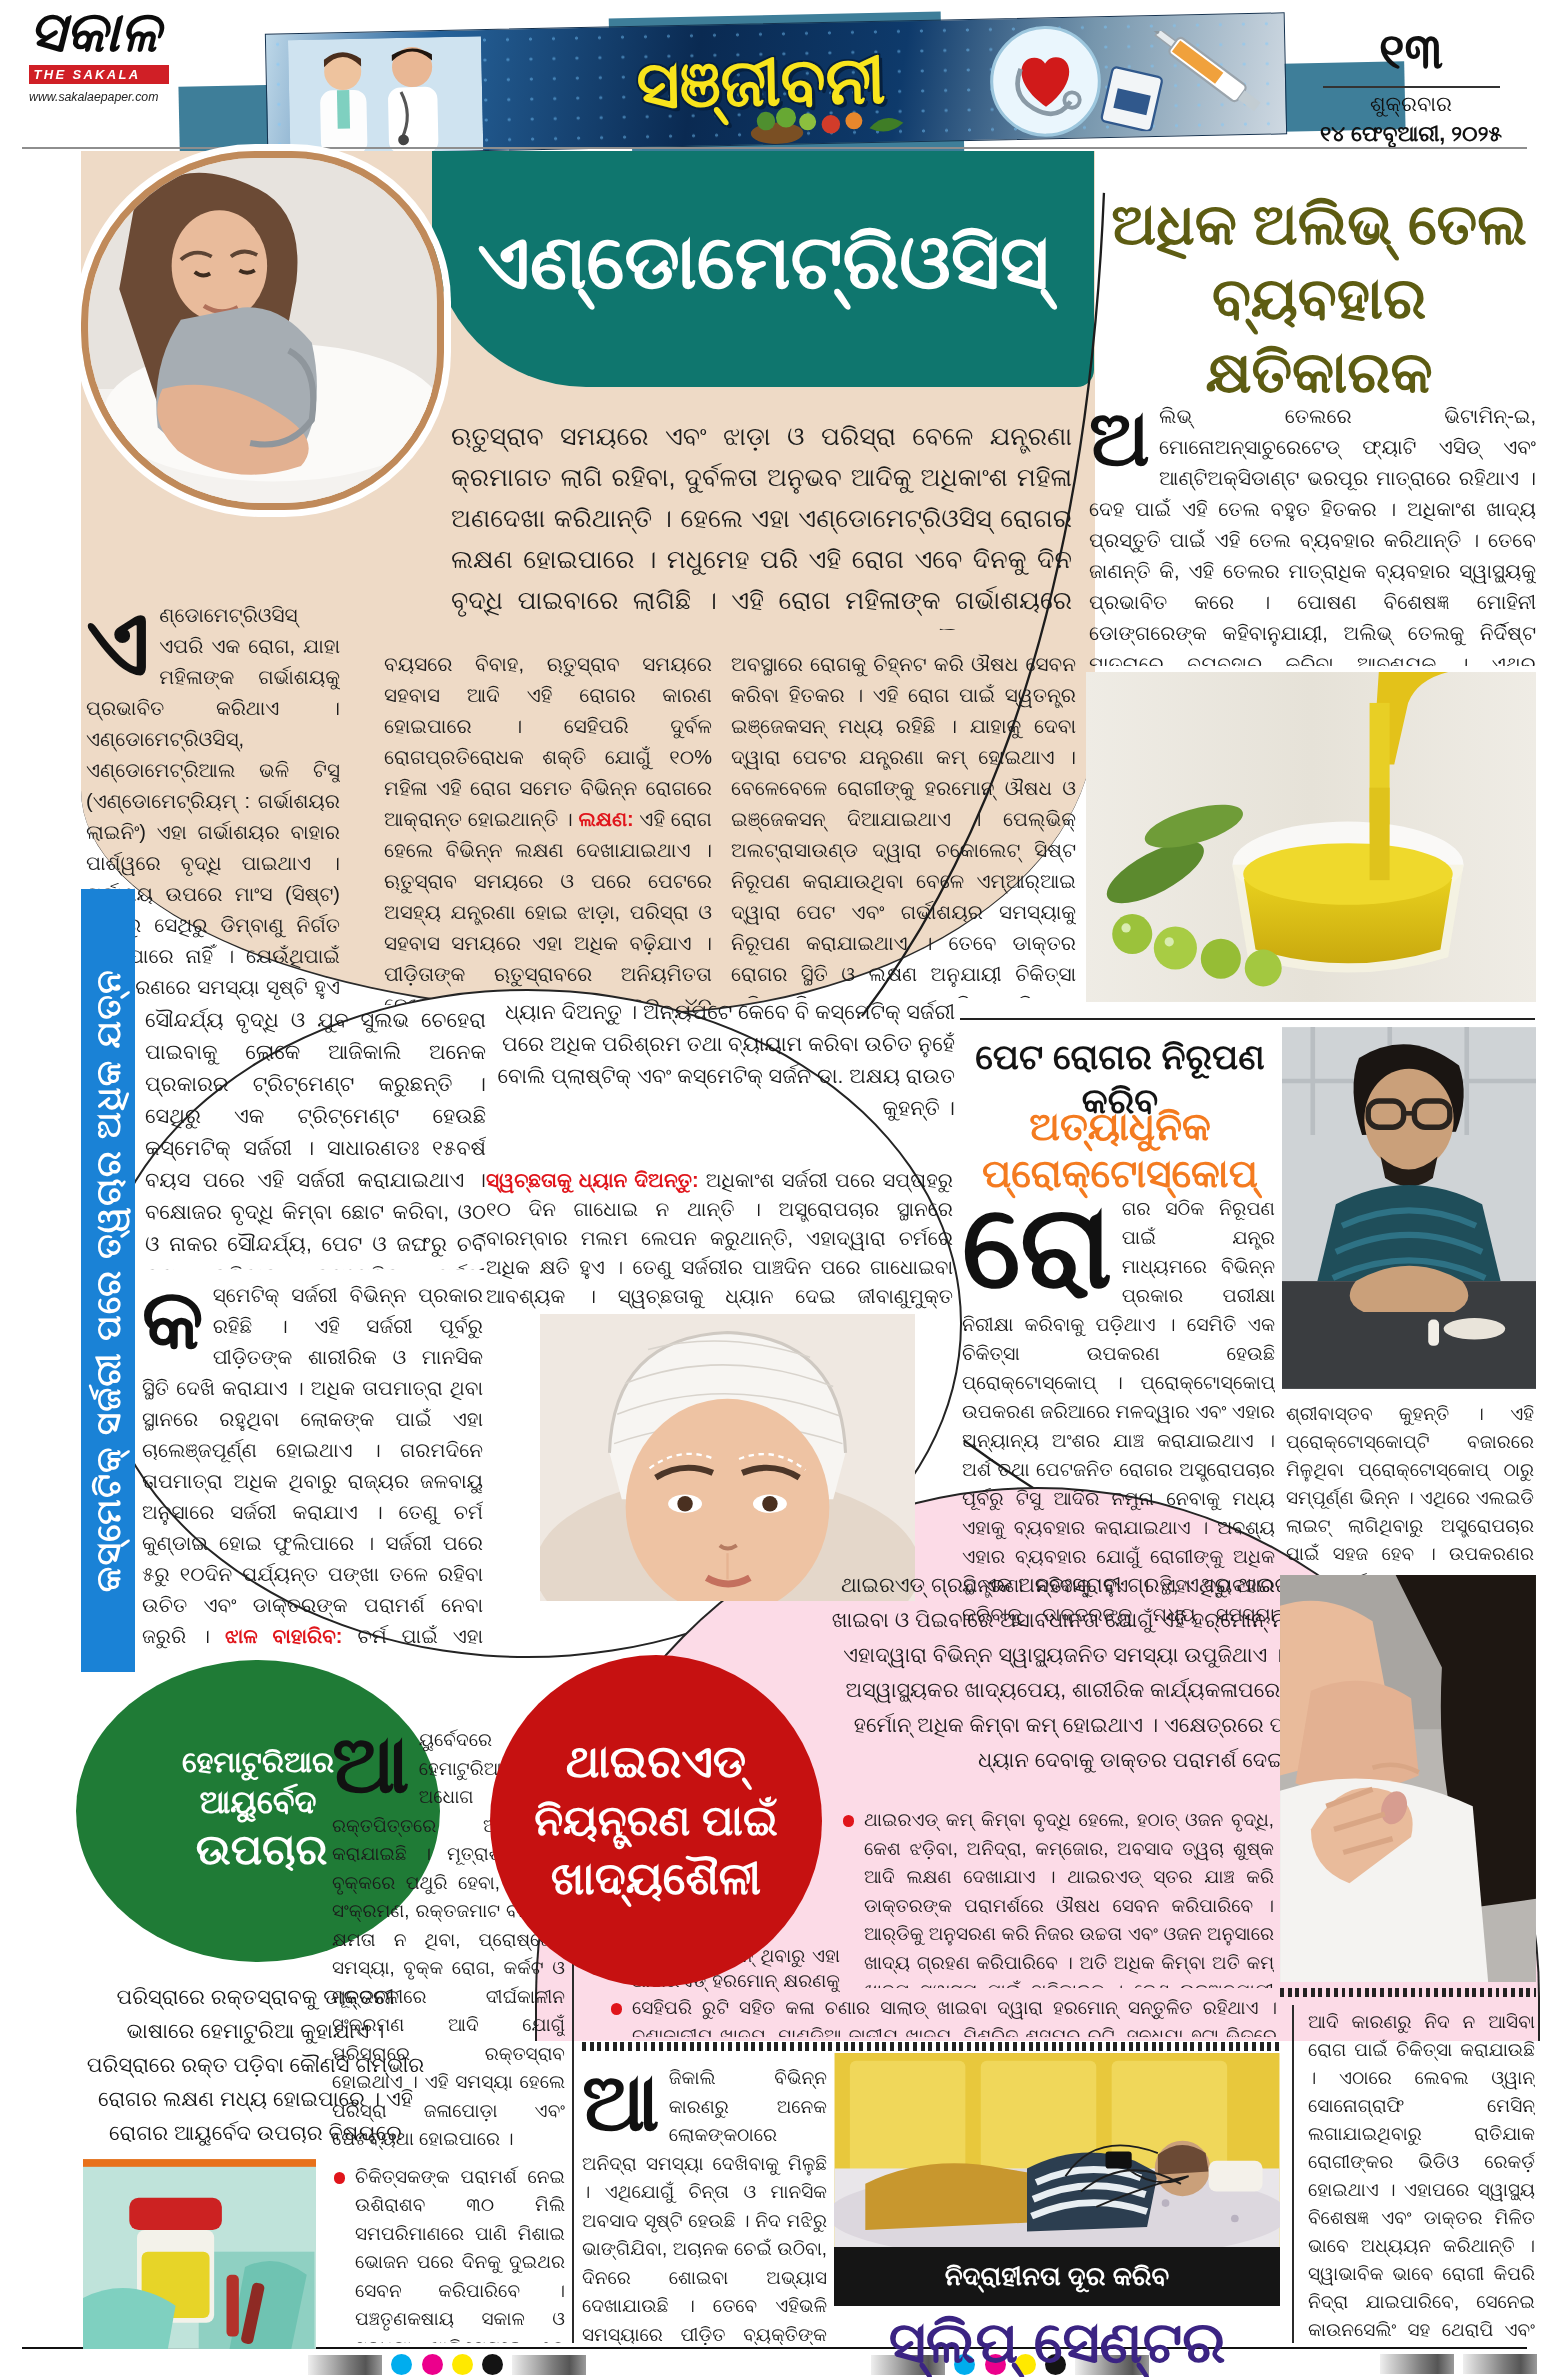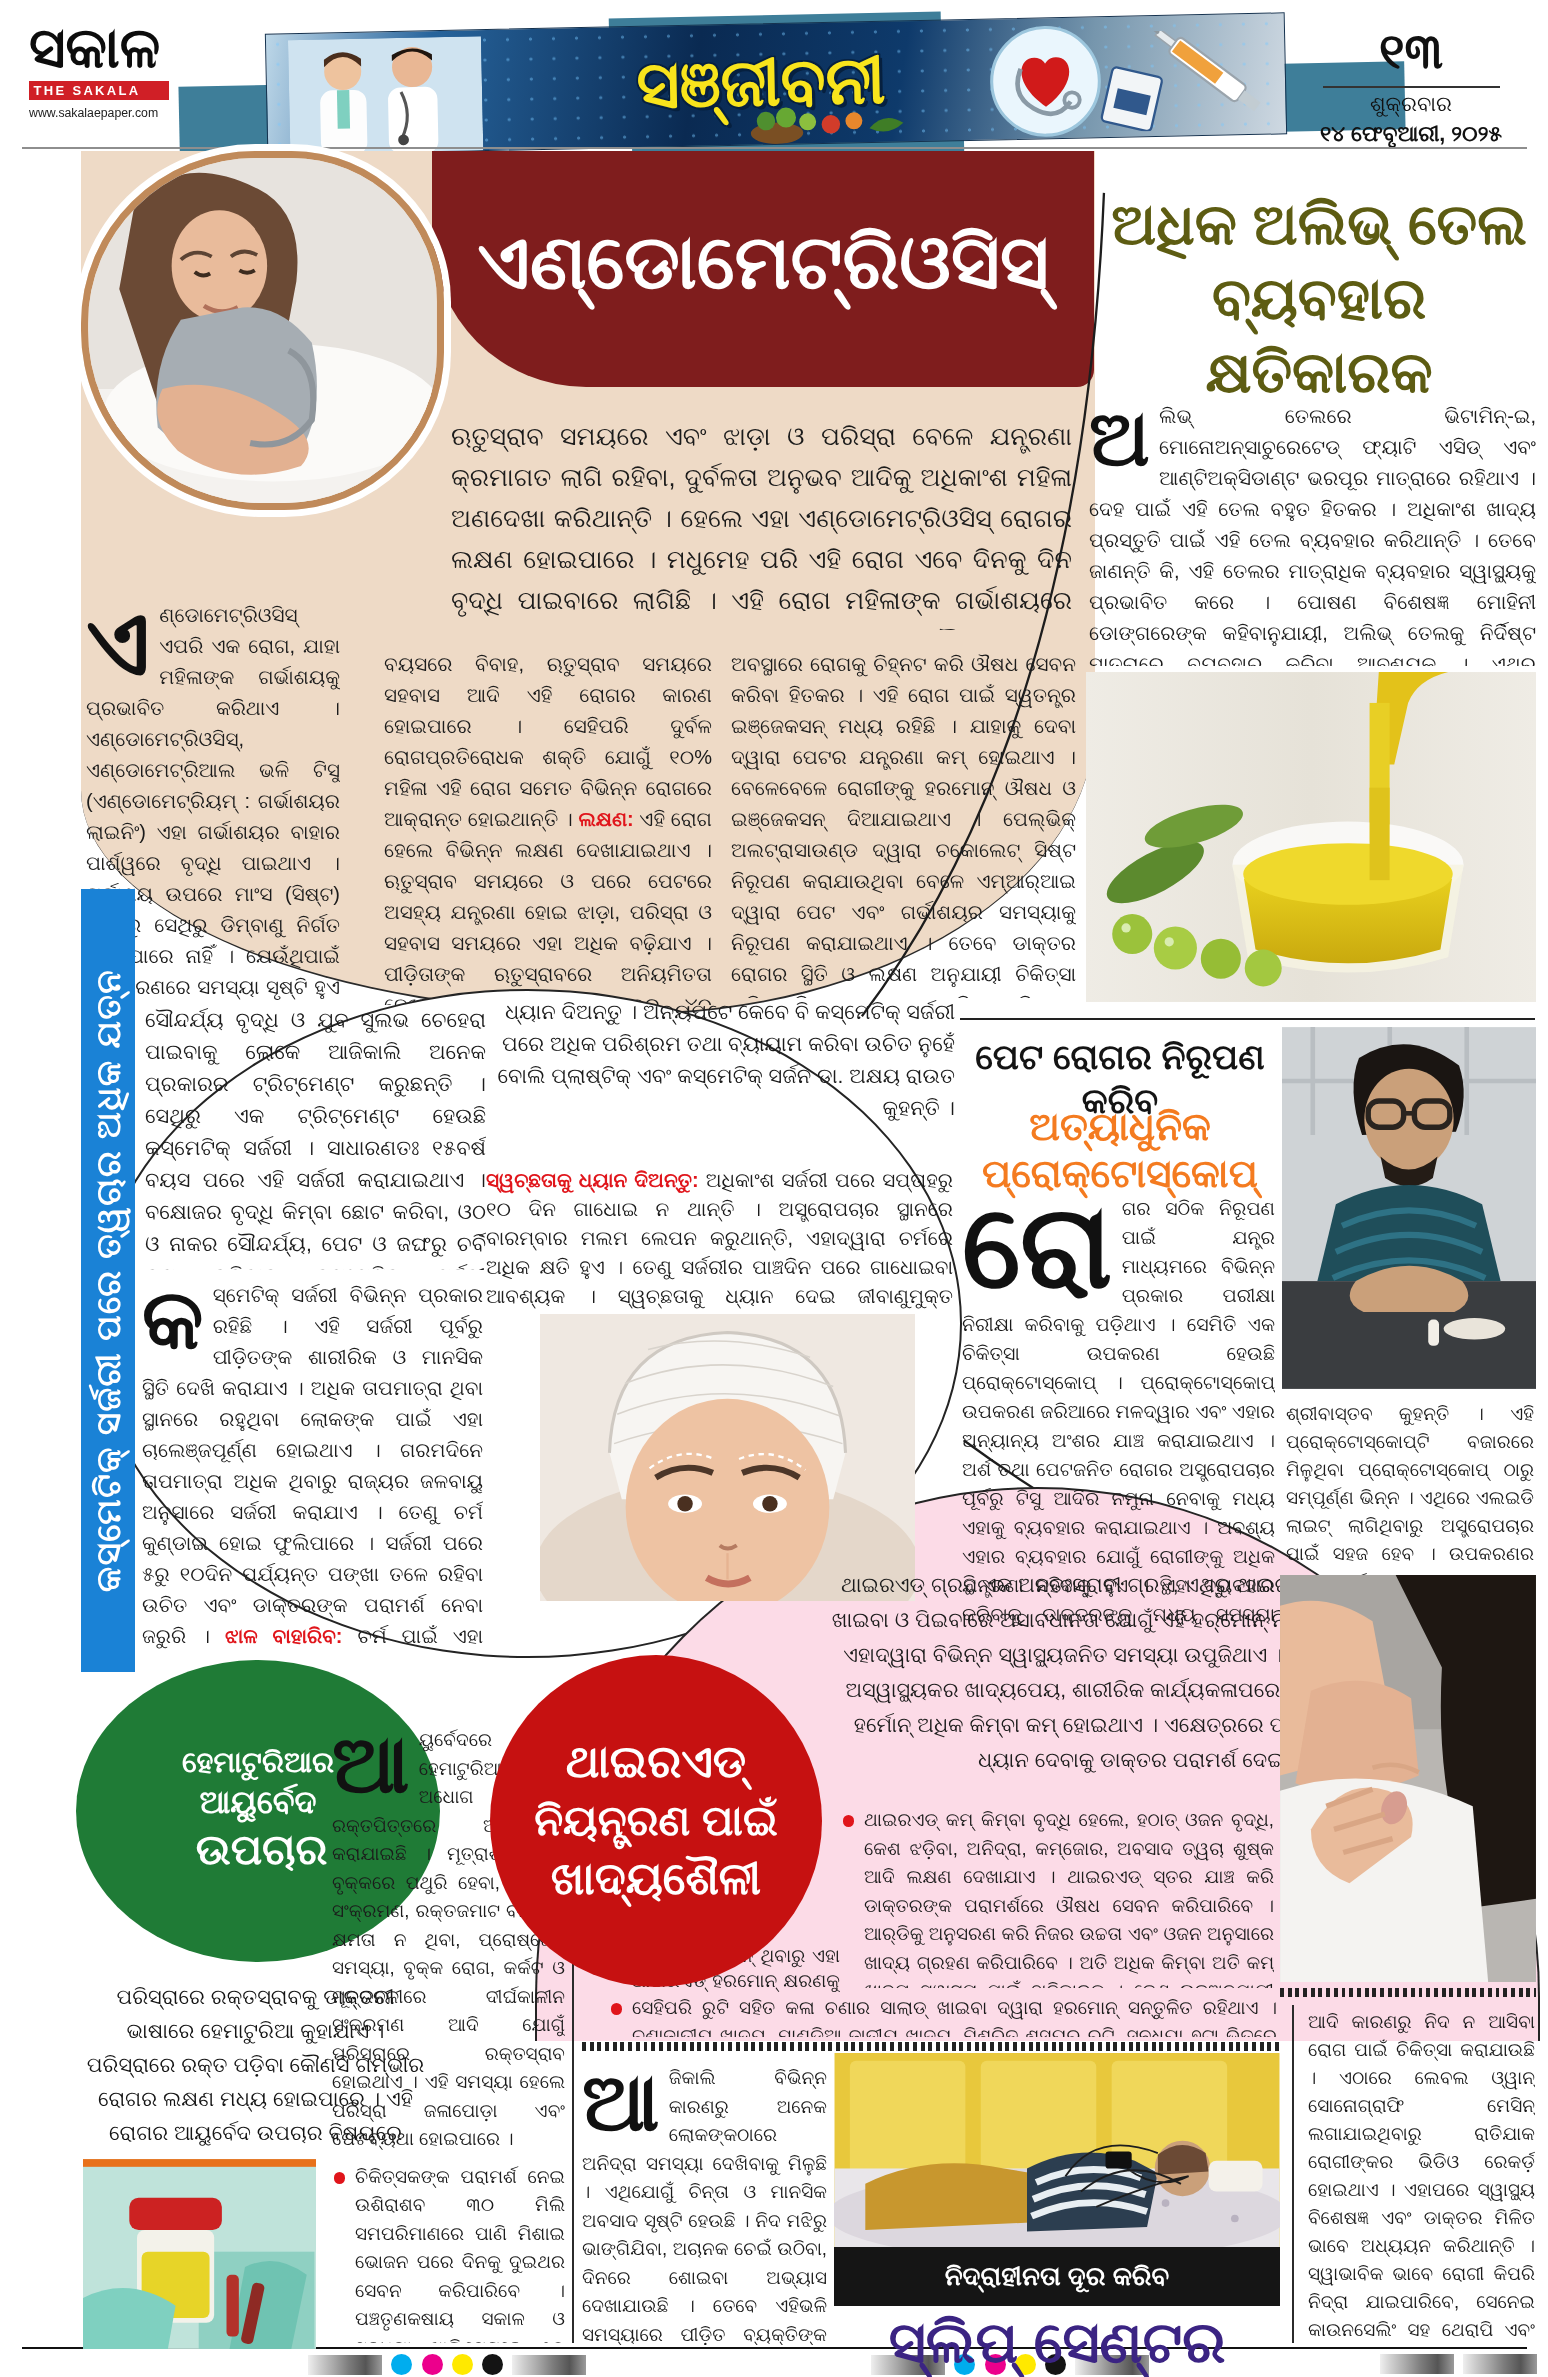--- a/index.html
+++ b/index.html
@@ -19,21 +19,21 @@
   .marks{display:flex;gap:9.3px;align-items:center;}
   .dotted{background:repeating-linear-gradient(90deg,#222 0 3.9px,transparent 3.9px 7.7px);height:9.3px;}
   .vrule{background:#2b2b2b;width:2.3px;}
   svg{display:block;}
 </style>
 </head>
 <body>
 
 <div class="page">
 
-  <div class="abs" style="left:29px;top:20px;width:162px;">
+  <div class="abs" style="left:29px;top:4px;width:162px;font-style:italic;">
     <div style="font-size:56px;font-weight:bold;color:#0c0c0c;line-height:1;">ସକାଳ</div>
     <div style="background:#d01f26;color:#fff;font-size:13px;font-weight:bold;letter-spacing:2.3px;text-align:left;padding:2.3px 4.6px;margin-top:4.6px;width:131px;">THE SAKALA</div>
     <div style="font-size:12.3px;color:#222;margin-top:6.2px;">www.sakalaepaper.com</div>
   </div>
 
   <div class="abs" style="left:179px;top:74px;width:1226px;height:68px;background:#3e7e99;transform:rotate(-1.2deg);"></div>
   <div class="abs" style="left:609px;top:15.4px;width:332px;height:31px;background:#3e7e99;transform:rotate(-1.2deg);"></div>
   <div class="abs" style="left:632px;top:130px;width:332px;height:26px;background:#3e7e99;transform:rotate(-1.2deg);"></div>
 
   <div class="abs" style="left:266px;top:23px;width:1018px;height:120px;transform:rotate(-1.2deg);border:0.8px solid #15324f;overflow:hidden;
@@ -92,21 +92,21 @@
     <div style="width:177px;height:2.3px;background:#333;margin:4.6px auto;"></div>
     <div style="font-size:21px;color:#111;margin-top:3.1px;">ଶୁକ୍ରବାର</div>
     <div style="font-size:21.6px;font-weight:bold;color:#111;margin-top:4.6px;">୧୪ ଫେବୃଆରୀ, ୨୦୨୫</div>
   </div>
 
   <div class="abs" style="left:21.6px;top:147px;width:1505px;height:1.5px;background:#8e8e8e;"></div>
 
   <div class="abs" style="left:81px;top:151px;width:1014px;height:862px;background:#eedac6;
        border-radius:0 0 46% 54% / 0 0 34% 26%;border-bottom:2.3px solid #2a2a2a;z-index:1;"></div>
 
-  <div class="abs" style="left:432px;top:151px;width:662px;height:236px;background:#7f1d1d;border-radius:0 0 17px 154px;z-index:2;">
+  <div class="abs" style="left:432px;top:151px;width:662px;height:236px;background:#0f766e;border-radius:0 0 17px 154px;z-index:2;">
     <div style="text-align:center;padding-top:68px;font-size:75px;font-weight:bold;color:#ffffff;">ଏଣ୍ଡୋମେଟ୍ରିଓସିସ୍</div>
   </div>
 
   <div class="abs" style="left:81px;top:151px;width:349px;height:345px;border-radius:48% 42% 44% 50%;overflow:hidden;
        border:7.7px solid #c08a5a;box-shadow:0 0 0 7px #ffffff;z-index:3;">
     <svg width="349" height="345" viewBox="0 0 452 448">
       <rect width="452" height="448" fill="#e7e3de"></rect>
       <rect x="0" y="300" width="452" height="148" fill="#f4f2ef"></rect>
       <ellipse cx="240" cy="330" rx="220" ry="90" fill="#fbfaf8"></ellipse>
       <path d="M60 60 q60 -70 160 -20 q60 30 50 120 l-30 160 q-60 60 -140 30 l-60 -180 z" fill="#6b4a35"></path>

